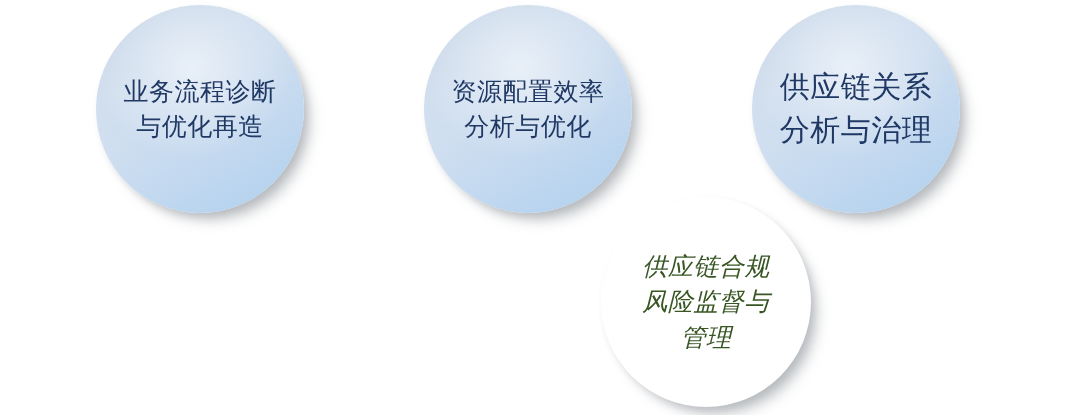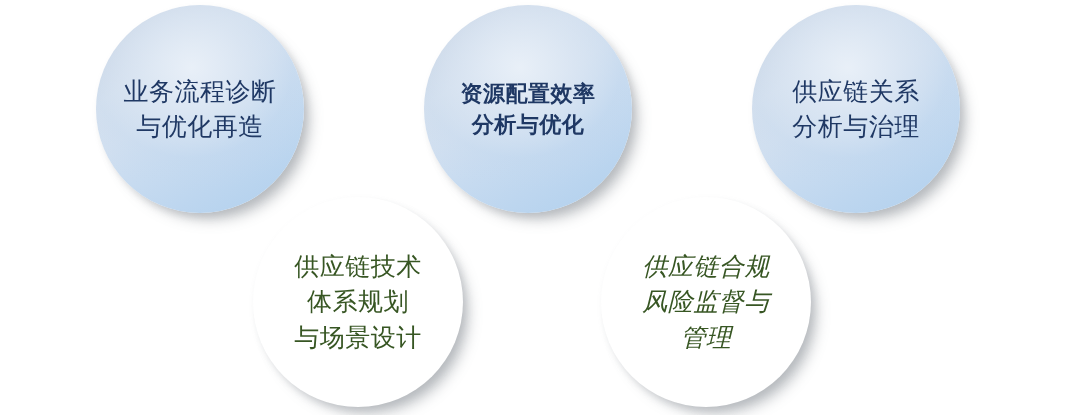--- a/index.html
+++ b/index.html
@@ -99,34 +99,29 @@
 <body>
 
 <div id="canvas" style="background: rgb(255, 255, 255);">
 
   <div class="bubble blue" id="bubble-1" style="left: 96px; top: 5px; width: 208px; height: 208px;">
     <span class="label" style="font-size: 25px;">业务流程诊断
 与优化再造</span>
   </div>
 
   <div class="bubble blue" id="bubble-2" style="left: 424px; top: 5px; width: 208px; height: 208px;">
-    <span class="label" style="font-size: 22px; font-weight: bold;">资源配置效率
+    <span class="label" style="font-size: 25px;">资源配置效率
 分析与优化</span>
   </div>
 
   <div class="bubble blue" id="bubble-3" style="left: 752px; top: 5px; width: 208px; height: 208px;">
-    <span class="label" style="font-size: 25px;">供应链关系
+    <span class="label" style="font-size: 30px;">供应链关系
 分析与治理</span>
   </div>
 
-  <div class="bubble green" id="bubble-4" style="left: 253px; top: 197px; width: 210px; height: 210px;">
-    <span class="label" style="font-size: 25px;">供应链技术
-体系规划
-与场景设计</span>
-  </div>
 
   <div class="bubble green" id="bubble-5" style="left: 601px; top: 197px; width: 210px; height: 210px;">
     <span class="label" style="font-size: 25px; font-style: italic;">供应链合规
 风险监督与
 管理</span>
   </div>
 
 </div>
 
 </body></html>

